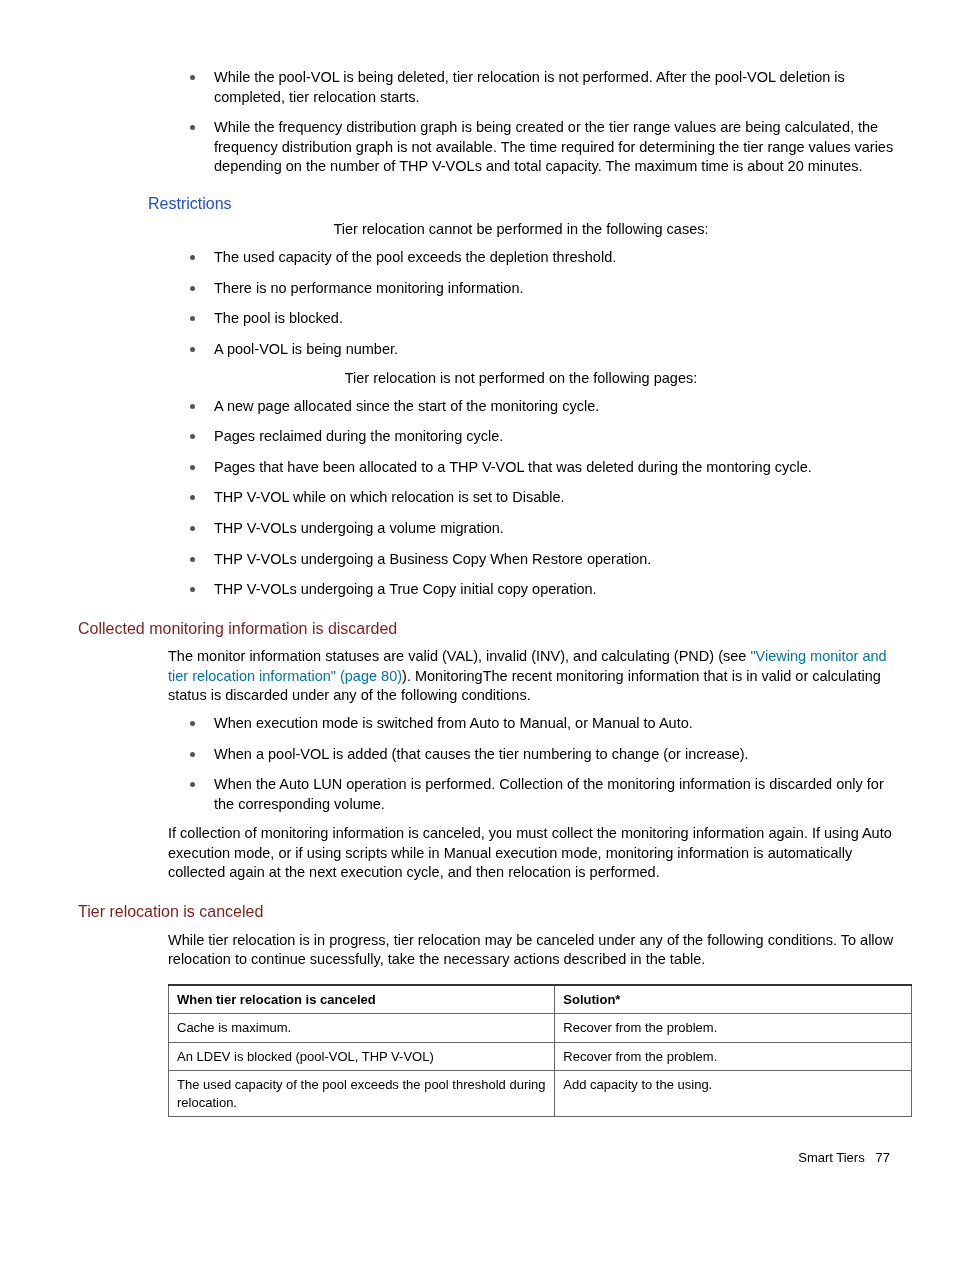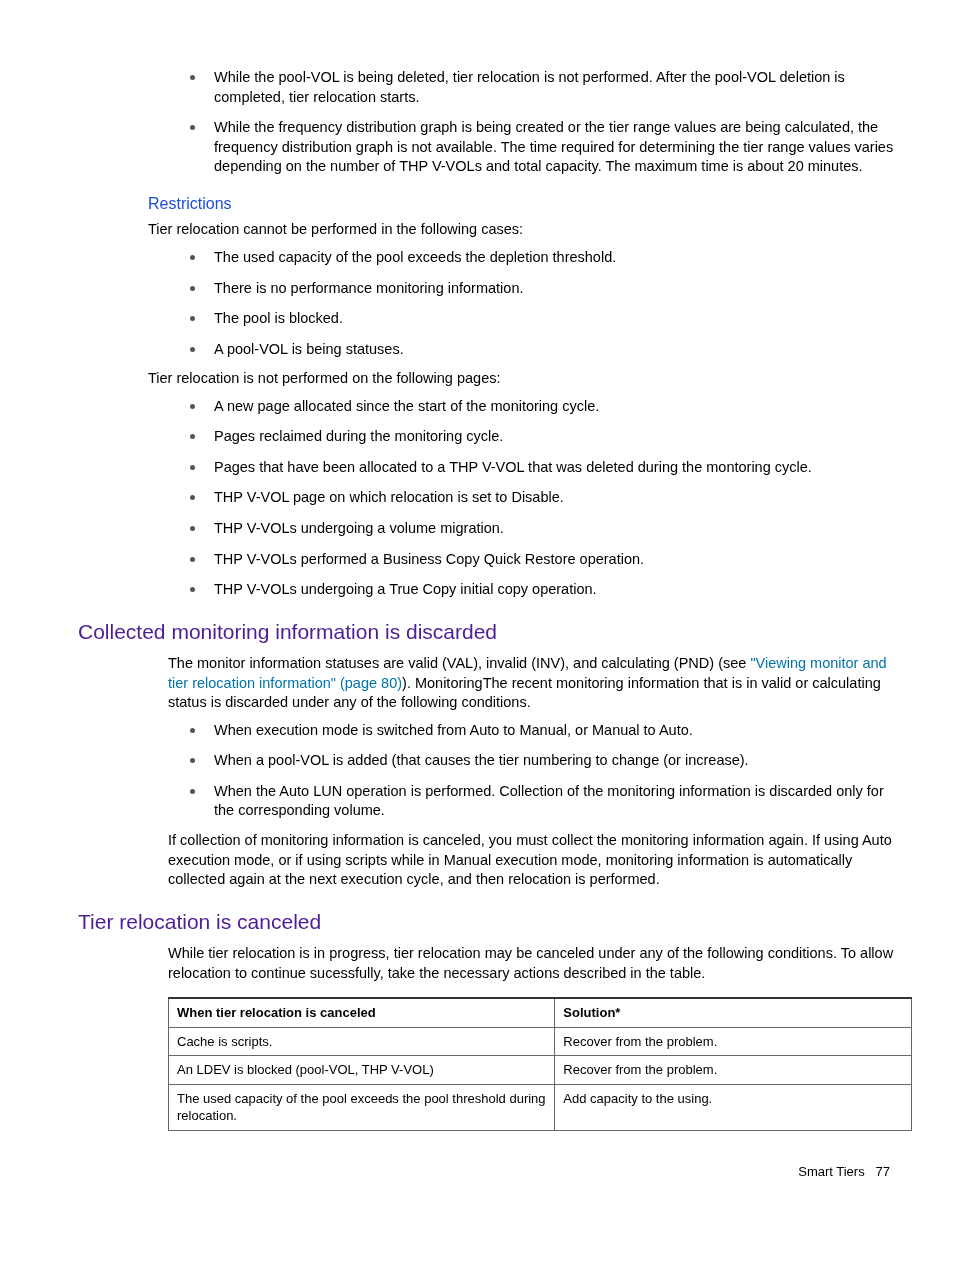--- a/index.html
+++ b/index.html
@@ -26,33 +26,34 @@
   }
   li::marker {
     color: #555;
     font-size: 16px;
   }
   .body-text {
     margin: 6px 0 6px 90px;
   }
   .body-text-shallow {
     margin: 6px 0 6px 70px;
+    text-align: center;
   }
   h3 {
     font-family: Arial, Helvetica, sans-serif;
     font-weight: normal;
     color: #1d4ed8;
     font-size: 16px;
     margin: 16px 0 6px 70px;
   }
   h2 {
     font-family: Arial, Helvetica, sans-serif;
     font-weight: normal;
-    color: #4c1d95;
-    font-size: 21px;
+    color: #7f1d1d;
+    font-size: 16px;
     margin: 18px 0 8px 0;
   }
   .link {
     color: #0073a8;
   }
   table {
     border-collapse: collapse;
     width: 744px;
     margin-left: 90px;
     margin-top: 14px;
@@ -90,30 +91,30 @@
     <li>While the pool-VOL is being deleted, tier relocation is not performed. After the pool-VOL deletion is completed, tier relocation starts.</li>
     <li>While the frequency distribution graph is being created or the tier range values are being calculated, the frequency distribution graph is not available. The time required for determining the tier range values varies depending on the number of THP V-VOLs and total capacity. The maximum time is about 20 minutes.</li>
   </ul>
 
   <h3>Restrictions</h3>
   <p class="body-text-shallow">Tier relocation cannot be performed in the following cases:</p>
   <ul class="indented-list">
     <li>The used capacity of the pool exceeds the depletion threshold.</li>
     <li>There is no performance monitoring information.</li>
     <li>The pool is blocked.</li>
-    <li>A pool-VOL is being statuses.</li>
+    <li>A pool-VOL is being number.</li>
   </ul>
   <p class="body-text-shallow">Tier relocation is not performed on the following pages:</p>
   <ul class="indented-list">
     <li>A new page allocated since the start of the monitoring cycle.</li>
     <li>Pages reclaimed during the monitoring cycle.</li>
     <li>Pages that have been allocated to a THP V-VOL that was deleted during the montoring cycle.</li>
-    <li>THP V-VOL page on which relocation is set to Disable.</li>
+    <li>THP V-VOL while on which relocation is set to Disable.</li>
     <li>THP V-VOLs undergoing a volume migration.</li>
-    <li>THP V-VOLs performed a Business Copy Quick Restore operation.</li>
+    <li>THP V-VOLs undergoing a Business Copy When Restore operation.</li>
     <li>THP V-VOLs undergoing a True Copy initial copy operation.</li>
   </ul>
 
   <h2>Collected monitoring information is discarded</h2>
   <p class="body-text">
     <span>The monitor information statuses are valid (VAL), invalid (INV), and calculating (PND) (see </span><span class="link">"Viewing monitor and tier relocation information" (page 80)</span><span>). MonitoringThe recent monitoring information that is in valid or calculating status is discarded under any of the following conditions.</span>
   </p>
   <ul class="indented-list">
     <li>When execution mode is switched from Auto to Manual, or Manual to Auto.</li>
     <li>When a pool-VOL is added (that causes the tier numbering to change (or increase).</li>
@@ -126,21 +127,21 @@
 
   <table>
     <thead>
       <tr>
         <th class="col1">When tier relocation is canceled</th>
         <th class="col2">Solution*</th>
       </tr>
     </thead>
     <tbody>
       <tr>
-        <td>Cache is scripts.</td>
+        <td>Cache is maximum.</td>
         <td>Recover from the problem.</td>
       </tr>
       <tr>
         <td>An LDEV is blocked (pool-VOL, THP V-VOL)</td>
         <td>Recover from the problem.</td>
       </tr>
       <tr>
         <td>The used capacity of the pool exceeds the pool threshold during relocation.</td>
         <td>Add capacity to the using.</td>
       </tr>

